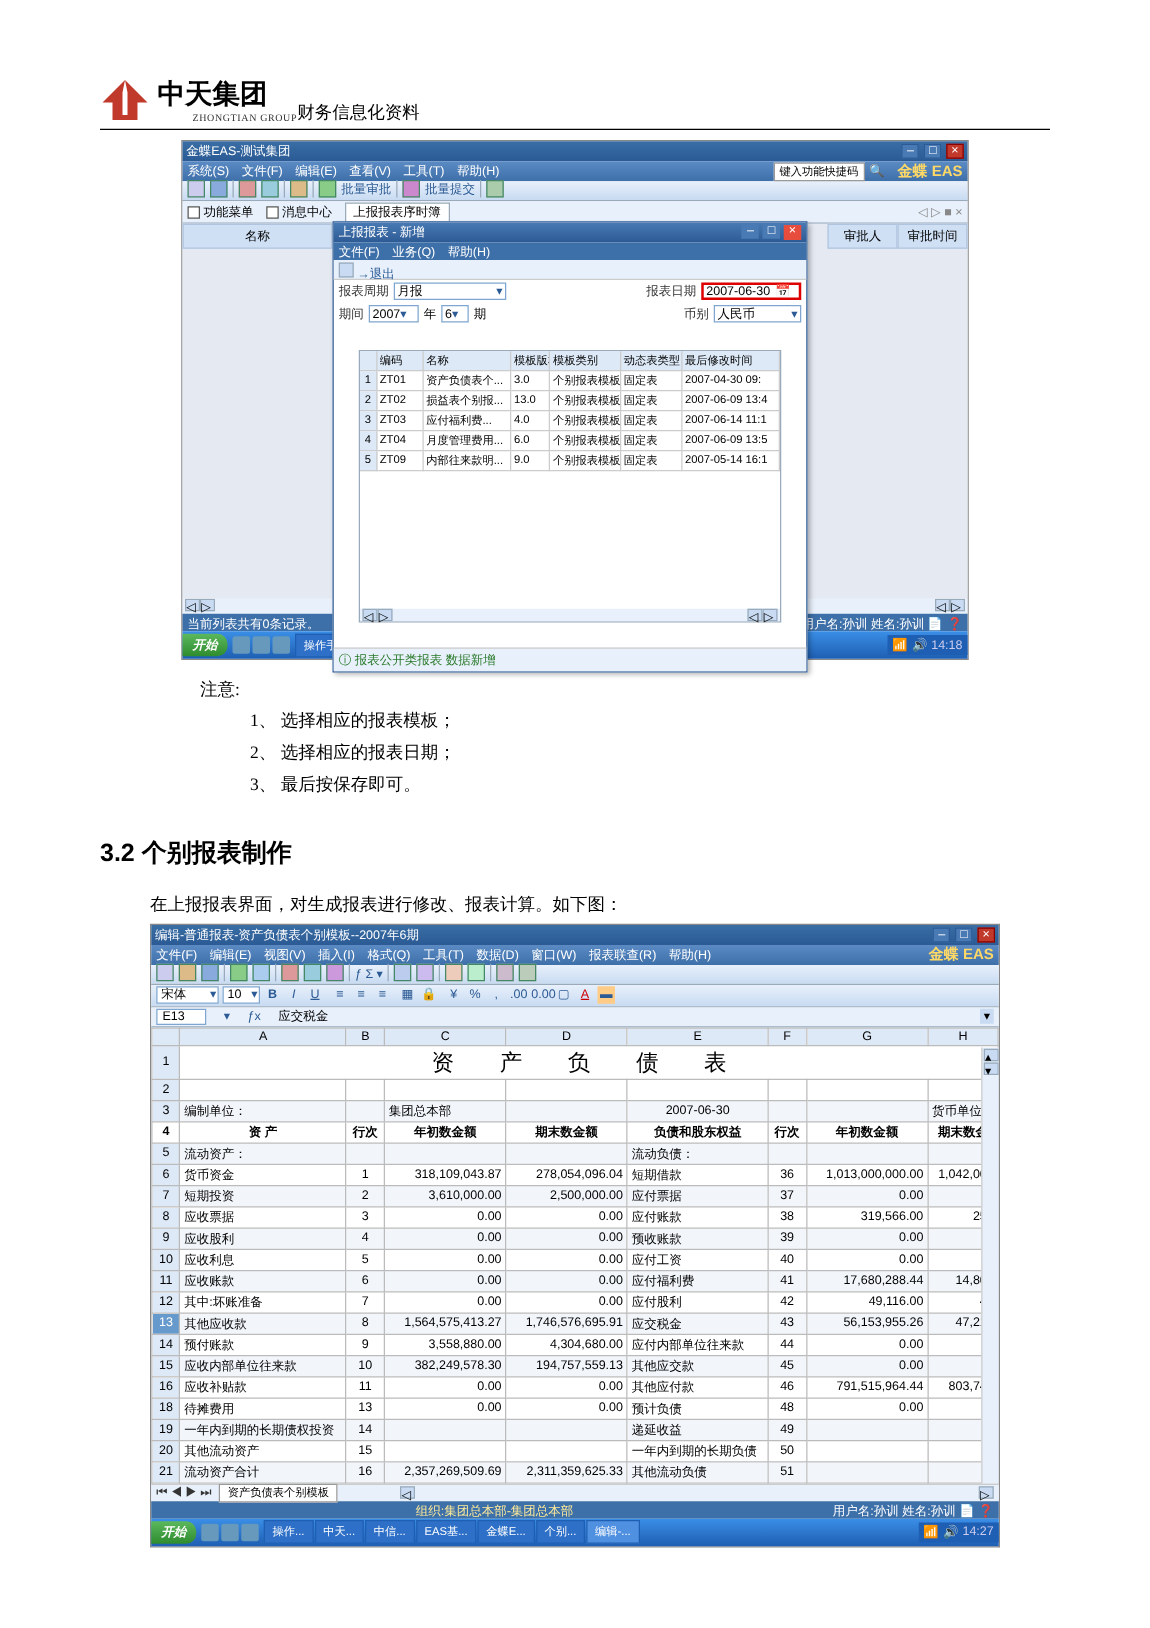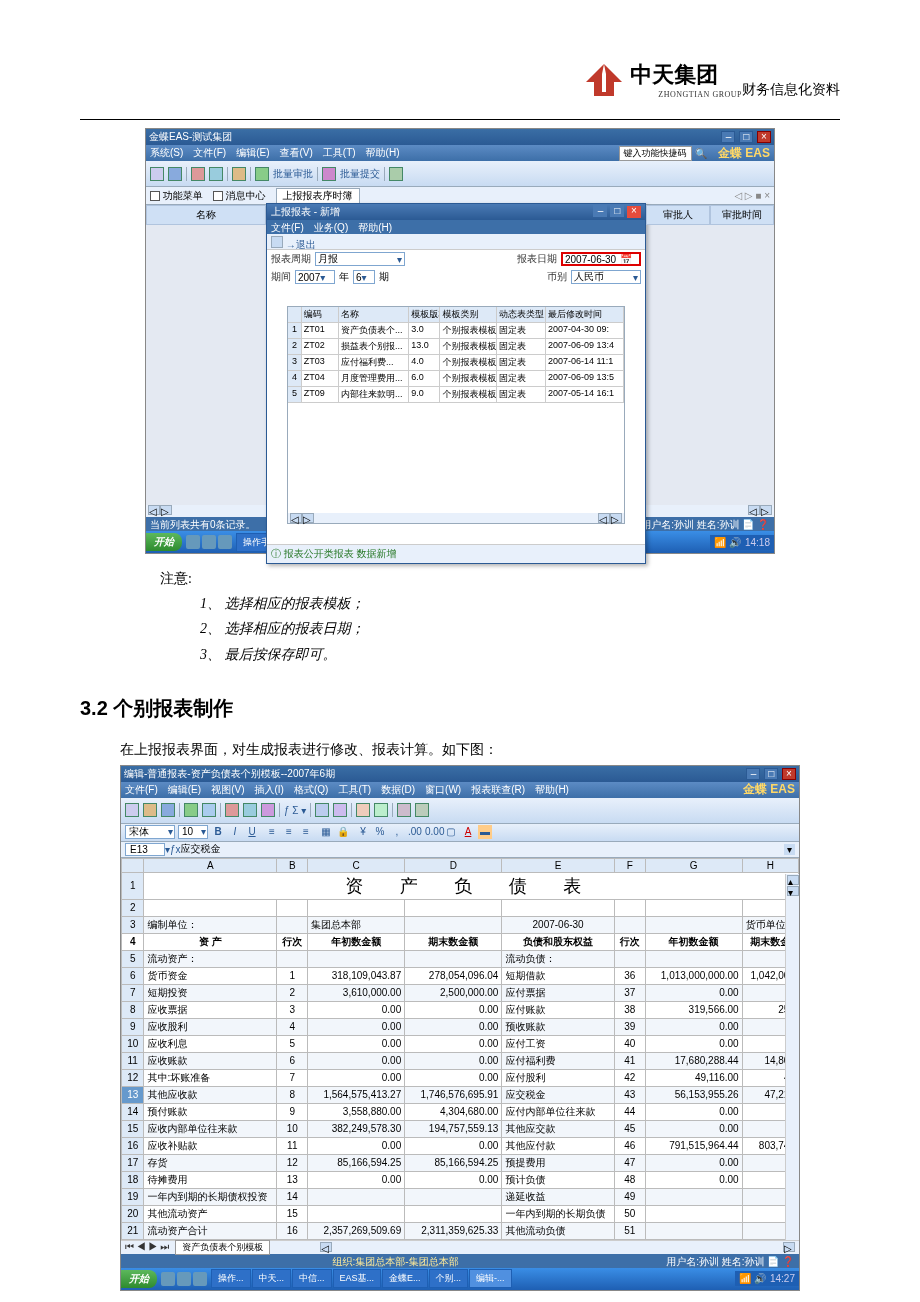--- a/index.html
+++ b/index.html
@@ -1,35 +1,35 @@
 <!DOCTYPE html>
 <html><head>
 <meta charset="utf-8">
 <style>
   * { box-sizing: border-box; margin: 0; padding: 0; }
   body { font-family: "SimSun", "宋体", serif; background: #fff; width: 920px; margin: 0 auto; color: #000; font-size: 13px; }
   .page { padding: 60px 80px 40px 80px; }
-  .header { display: flex; justify-content: flex-end; align-items: flex-end; border-bottom: 1px solid #000; padding-bottom: 20px; margin-bottom: 8px; }
+  .header { display: flex; justify-content: flex-start; align-items: flex-end; border-bottom: 1px solid #000; padding-bottom: 4px; margin-bottom: 8px; }
   .logo-block { display: flex; align-items: center; gap: 6px; }
   .logo-icon { width: 40px; height: 36px; }
   .logo-text-cn { font-size: 22px; font-weight: bold; font-family: "SimHei", "黑体", sans-serif; }
   .logo-text-en { font-size: 8px; letter-spacing: 0.5px; color: #333; margin-left: 28px; }
   .header-right { font-size: 14px; }
   .screenshot-frame { width: 630px; margin: 0 auto 12px auto; border: 1px solid #888; }
   
   .eas-window { font-family: "SimSun", sans-serif; font-size: 10px; }
   .titlebar { background: linear-gradient(#3a6ea5, #2b5a94); color: #fff; display: flex; justify-content: space-between; align-items: center; padding: 1px 3px; height: 16px; }
   .titlebar .winbtns span { display:inline-block; width:14px; height:12px; background:#c0392b; margin-left:1px; border:1px solid #800; text-align:center; line-height:10px; color:#fff;}
   .titlebar .winbtns span.min, .titlebar .winbtns span.max { background:#4a7ab4; border-color:#2b5a94;}
   .menubar { background: linear-gradient(#5c8bc4,#3d6fa8); color:#fff; display:flex; justify-content:space-between; padding:1px 4px; height:16px;}
   .menubar .left span { margin-right:10px;}
   .menubar .right { display:flex; align-items:center;}
   .search-box { background:#fff; color:#000; padding:0 4px; font-size:9px; border:1px solid #999;}
   .brand { color:#ffd866; font-weight:bold; margin-left:6px; font-size:12px;}
-  .toolbar { background: linear-gradient(#e8f0fb, #c8dbf2); border-bottom:1px solid #9ab; padding:2px 4px; height:26px; display:flex; align-items:center; gap:4px;}
+  .toolbar { background: linear-gradient(#e8f0fb, #c8dbf2); border-bottom:1px solid #9ab; padding:2px 4px; height:16px; display:flex; align-items:flex-end; gap:4px;}
   .toolbar .ico { display:inline-block; width:14px; height:14px; background:#6a8; border:1px solid #486;}
   .toolbar .sep { width:1px; height:14px; background:#9ab;}
   .toolbar .btn-text { color:#2b5a94;}
   .subbar { background:#e8f0fb; padding:2px 4px; height:18px; display:flex; align-items:center; gap:10px; border-bottom:1px solid #9ab;}
   .cb { display:inline-block; width:10px; height:10px; border:1px solid #555; background:#fff; vertical-align:middle;}
   .main-area { display:flex; background:#e4e9f2; position:relative; }
   .side-col { width:120px; }
   .side-hdr { background:#cfe0f5; text-align:center; padding:2px; border:1px solid #b0c4de;}
   .inner-win { position:absolute; left:120px; top:-2px; width:380px; border:1px solid #2b5a94; background:#fff; box-shadow: 2px 2px 4px rgba(0,0,0,.3);}
   .inner-titlebar { background: linear-gradient(#4a7ab4,#2b5a94); color:#fff; padding:1px 4px; display:flex; justify-content:space-between; height:16px;}
@@ -47,47 +47,47 @@
   .grid-hdr div, .grid-row div { border-right:1px solid #ccc; border-bottom:1px solid #ccc; padding:1px 2px; font-size:9px; overflow:hidden; white-space:nowrap;}
   .c-num{width:14px; text-align:center; background:#dde9f7;}
   .c1{width:38px;} .c2{width:72px;} .c3{width:32px;} .c4{width:58px;} .c5{width:50px;} .c6{width:80px;}
   .grid-row{display:flex; background:#fff;}
   .grid-blank{height:110px; background:#fff;}
   .scroll-stub{display:flex; justify-content:space-between; background:#e8f0fb; padding:0 2px;}
   .scroll-stub span{display:inline-block; width:12px; height:10px; background:#c8dbf2; border:1px solid #9ab;}
   .status-green { background:#e8f0fb; padding:2px 4px; border-top:1px solid #ccc;}
   .status-green .info-icon{color:#2a7a2a;}
   .status-green .info-text{color:#2a7a2a;}
-  .right-col { position:absolute; right:0; top:0; width:128px;}
+  .right-col { position:absolute; right:0; top:0; width:112px;}
   .right-hdr { display:flex;}
   .right-hdr div{flex:1; background:#cfe0f5; text-align:center; border:1px solid #b0c4de; padding:2px;}
   .outer-scroll { background:#e8f0fb; display:flex; justify-content:space-between; padding:0 2px; height:12px;}
   .outer-scroll span{display:inline-block; width:12px; height:10px; background:#c8dbf2; border:1px solid #9ab;}
   .status-blue { background:#3d6fa8; color:#fff; display:flex; justify-content:space-between; padding:1px 4px; height:14px;}
   .status-blue .org{ color:#ffeb99;}
   .taskbar { background: linear-gradient(#3a8ee6, #1e5fb3); display:flex; align-items:center; padding:0; height:22px; font-size:10px;}
   .start-btn { background: linear-gradient(#5cb85c,#2e8b2e); color:#fff; padding:2px 8px; font-style:italic; font-weight:bold; border-radius:0 8px 8px 0;}
   .tray-icons{ display:flex; gap:2px; margin:0 4px;}
   .tray-icons span{width:14px; height:14px; background:#69b; border-radius:2px;}
   .task{ background:#2e70c8; color:#fff; padding:2px 6px; margin-right:1px; border:1px solid #1e5fb3; font-size:9px; white-space:nowrap;}
   .task.active{background:#5090e0;}
   .systray{ margin-left:auto; background:#1e5fb3; color:#cce; padding:2px 4px; display:flex; align-items:center; gap:3px;}
   .systray .t{font-size:10px;}
   
   .body-text { margin: 10px 0 10px 80px; font-size: 14px; line-height: 1.8; }
-  .body-text .indent { margin-left: 40px; font-style: italic;}
+  .body-text .indent { margin-left: 40px;}
   h2.section { font-family: "SimHei","黑体",sans-serif; font-size: 20px; font-weight:bold; margin: 28px 0 19px 0;}
   .lead-in { margin-left: 40px; font-size:14px; margin-bottom:6px;}
   
   .eas2 { font-family:"SimSun",sans-serif; font-size:10px;}
   .fmtbar { background:linear-gradient(#e8f0fb,#c8dbf2); padding:2px 4px; display:flex; align-items:center; gap:3px; border-bottom:1px solid #9ab; height:18px;}
   .fmtbar .combo{border:1px solid #7fa6d0; background:#fff; padding:0 10px 0 3px; position:relative; height:14px; line-height:12px;}
   .fmtbar .combo::after{content:"▾"; position:absolute; right:1px; top:0; color:#2b5a94;}
   .fmtbar .ficon{display:inline-block; width:14px; height:14px; border:1px solid transparent; text-align:center; line-height:12px; color:#2b5a94;}
-  .cellref { background:#e8f0fb; padding:1px 4px; display:flex; align-items:center; gap:0; border-bottom:1px solid #9ab; height:16px;}
+  .cellref { background:#e8f0fb; padding:1px 4px; display:flex; align-items:center; gap:14px; border-bottom:1px solid #9ab; height:16px;}
   .cellref .ref{border:1px solid #7fa6d0; background:#fff; padding:0 4px; width:40px;}
   .sheet { border-collapse:collapse; width:100%; font-size:10px; table-layout:fixed;}
   .sheet th, .sheet td { border:1px solid #bbb; padding:1px 3px; overflow:hidden; white-space:nowrap;}
   .sheet th { background:#dde9f7; font-weight:normal; text-align:center;}
   .sheet .rowhdr { background:#dde9f7; text-align:center; width:22px;}
   .sheet .alt { background:#f2f6fb;}
   .sheet .sel { background:#6699cc; color:#fff;}
   .sheet .title-row td.big{ font-size:18px; text-align:center; letter-spacing:16px; font-family:"SimSun",serif;}
   .sheet .hdr-row td { background:#fff; text-align:center; font-weight:bold;}
   .sheet td.num{text-align:right;}
@@ -591,31 +591,20 @@
               <td class="rowhdr">16</td>
               <td>应收补贴款</td>
               <td class="ctr">11</td>
               <td class="num">0.00</td>
               <td class="num">0.00</td>
               <td>其他应付款</td>
               <td class="ctr">46</td>
               <td class="num">791,515,964.44</td>
               <td class="num">803,746</td>
             </tr>
-            <tr class="alt">
-              <td class="rowhdr">17</td>
-              <td>存货</td>
-              <td class="ctr">12</td>
-              <td class="num">85,166,594.25</td>
-              <td class="num">85,166,594.25</td>
-              <td>预提费用</td>
-              <td class="ctr">47</td>
-              <td class="num">0.00</td>
-              <td class="num"></td>
-            </tr>
             <tr>
               <td class="rowhdr">18</td>
               <td>待摊费用</td>
               <td class="ctr">13</td>
               <td class="num">0.00</td>
               <td class="num">0.00</td>
               <td>预计负债</td>
               <td class="ctr">48</td>
               <td class="num">0.00</td>
               <td class="num"></td>

